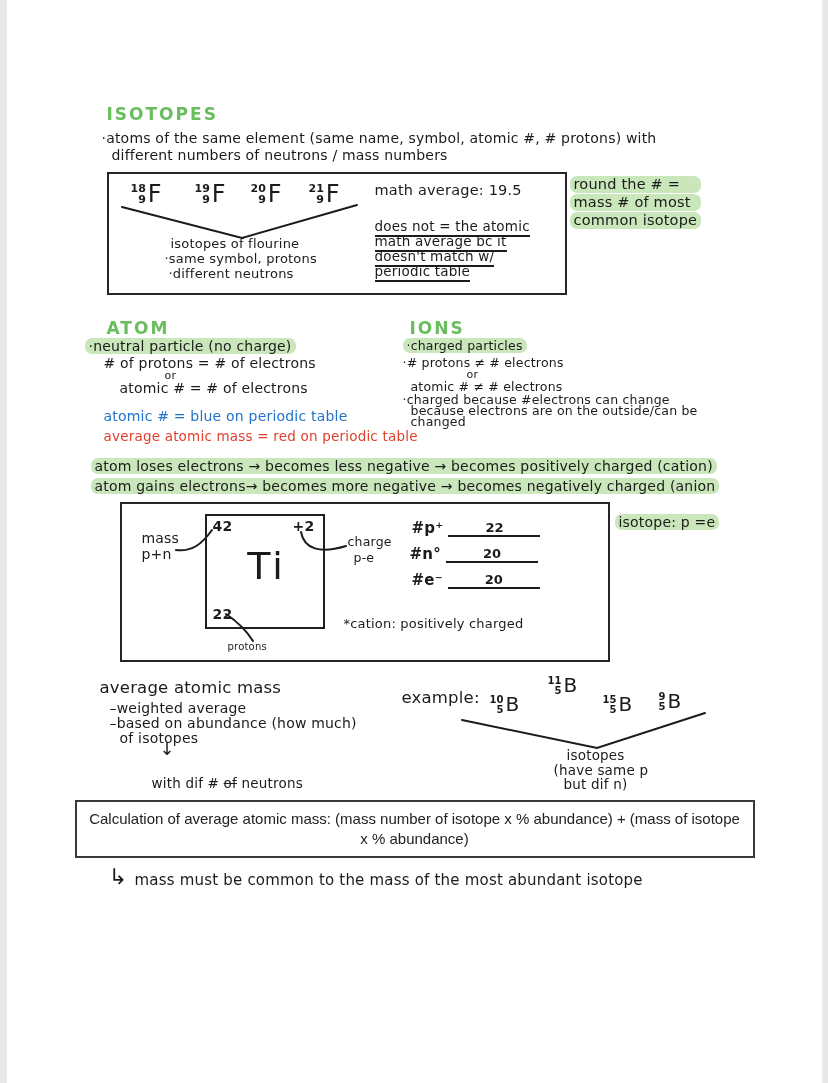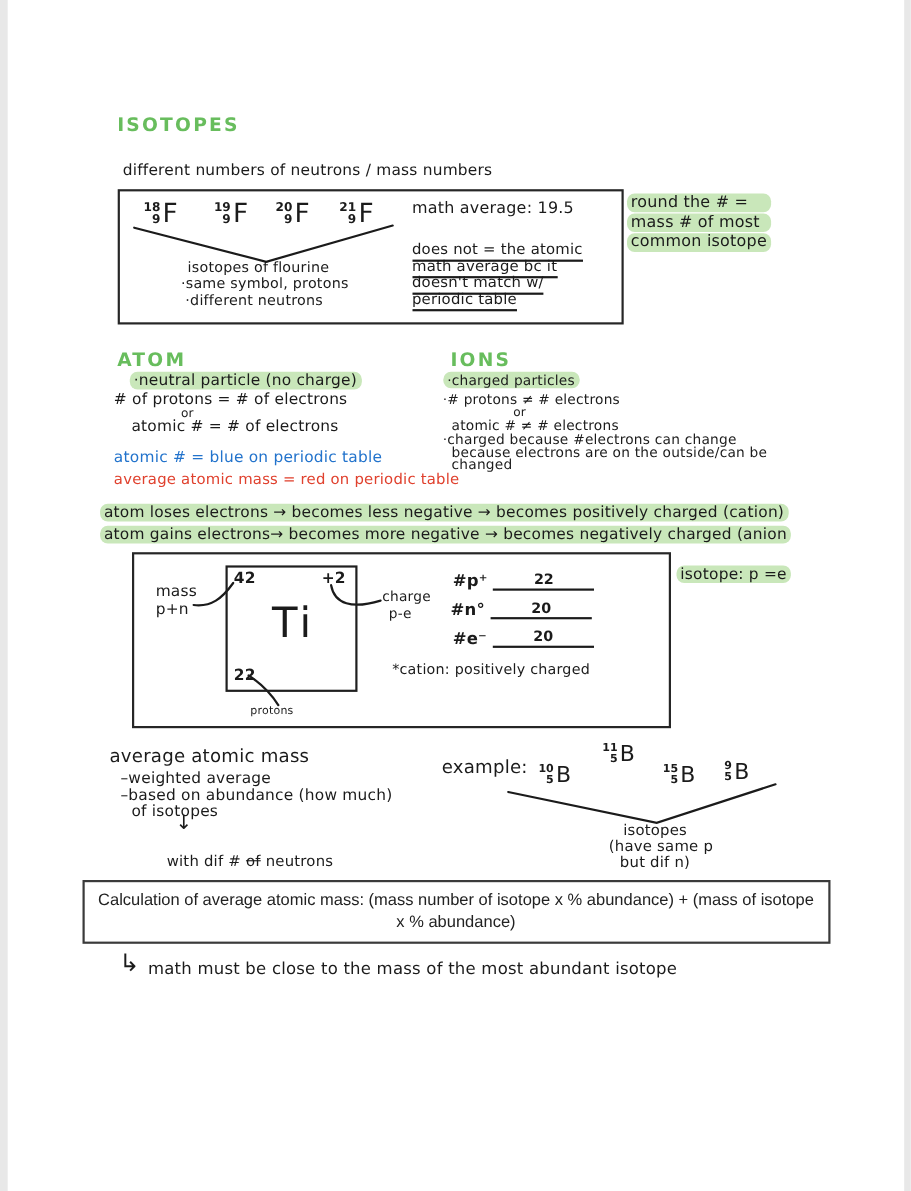--- a/index.html
+++ b/index.html
@@ -41,20 +41,21 @@
   }
   svg{display:block;}
   svg path,svg polyline{fill:none;stroke:var(--ink);stroke-width:2;stroke-linecap:round;}
 </style>
 </head>
 <body>
 
 <div class="page">
 
   <div class="abs green-head" style="left:100px;top:104px;">ISOTOPES</div>
+  <div class="abs hw" style="left:95px;top:130px;">·atoms of the same element (same name, symbol, atomic #, # protons) with</div>
   <div class="abs hw" style="left:105px;top:147px;">different numbers of neutrons / mass numbers</div>
 
   <div class="box" style="left:100px;top:172px;width:460px;height:123px;">
     <span class="iso abs" style="left:22px;top:8px;">
       <span class="nums">
           <span>18</span>
           <span>9</span>
         </span>
       <span class="sym">F</span>
     </span>
@@ -97,21 +98,21 @@
     <div class="abs" style="left:266px;top:87px;"><span class="ul-line hw">periodic table</span></div>
   </div>
 
   <div class="abs hw note-block" style="left:563px;top:176px;font-size:14.5px;line-height:17px;">
     <span class="hl">round the # =</span>
     <span class="hl">mass # of most</span>
     <span class="hl">common isotope</span>
   </div>
 
   <div class="abs green-head" style="left:100px;top:318px;">ATOM</div>
-  <div class="abs hw" style="left:111px;top:338px;"><span class="hl">·neutral particle (no charge)</span></div>
+  <div class="abs hw" style="left:78px;top:338px;"><span class="hl">·neutral particle (no charge)</span></div>
   <div class="abs hw" style="left:97px;top:355px;"># of protons = # of electrons</div>
   <div class="abs hw tiny" style="left:158px;top:369px;">or</div>
   <div class="abs hw" style="left:113px;top:380px;">atomic # = # of electrons</div>
 
   <div class="abs green-head" style="left:403px;top:318px;">IONS</div>
   <div class="abs hw small" style="left:396px;top:338px;"><span class="hl">·charged particles</span></div>
   <div class="abs hw small" style="left:396px;top:355px;">·# protons ≠ # electrons</div>
   <div class="abs hw tiny" style="left:460px;top:368px;">or</div>
   <div class="abs hw small" style="left:404px;top:379px;">atomic # ≠ # electrons</div>
   <div class="abs hw small" style="left:396px;top:392px;">·charged because #electrons can change</div>
@@ -149,21 +150,21 @@
     </div>
     <div class="abs" style="left:288px;top:40px;">
       <span class="count-label hw">#n°</span>
       <span class="fill">20</span>
     </div>
     <div class="abs" style="left:290px;top:66px;">
       <span class="count-label hw">#e⁻</span>
       <span class="fill">20</span>
     </div>
 
-    <div class="abs hw" style="left:222px;top:98px;font-size:13px;margin-left:13px;">*cation: positively charged</div>
+    <div class="abs hw" style="left:222px;top:112px;font-size:13px;">*cation: positively charged</div>
     <div class="abs hw" style="left:106px;top:137px;font-size:10px;">protons</div>
   </div>
 
   <div class="abs hw" style="left:608px;top:514px;"><span class="hl">isotope: p =e</span></div>
 
   <div class="abs hw" style="left:93px;top:678px;font-size:16.5px;">average atomic mass</div>
   <div class="abs hw" style="left:103px;top:700px;">–weighted average</div>
   <div class="abs hw" style="left:103px;top:715px;">–based on abundance (how much)</div>
   <div class="abs hw" style="left:113px;top:730px;">of isotopes</div>
   <div class="abs hw" style="left:153px;top:738px;font-size:18px;">↓</div>
@@ -203,15 +204,15 @@
         <polyline points="5,12 140,40 248,5"></polyline>
       </svg>
   </div>
   <div class="abs hw" style="left:560px;top:747px;font-size:13.5px;">isotopes</div>
   <div class="abs hw" style="left:547px;top:762px;font-size:13.5px;">(have same p</div>
   <div class="abs hw" style="left:557px;top:776px;font-size:13.5px;">but dif n)</div>
 
   <div class="calc-box">Calculation of average atomic mass: (mass number of isotope x % abundance) + (mass of isotope x % abundance)</div>
 
   <div class="abs hw" style="left:102px;top:864px;font-size:22px;">↳</div>
-  <div class="abs hw" style="left:128px;top:871px;font-size:15px;">math must be close to the mass of the most abundant isotope</div>
+  <div class="abs hw" style="left:128px;top:871px;font-size:15px;">mass must be common to the mass of the most abundant isotope</div>
 
 </div>
 
 </body></html>

